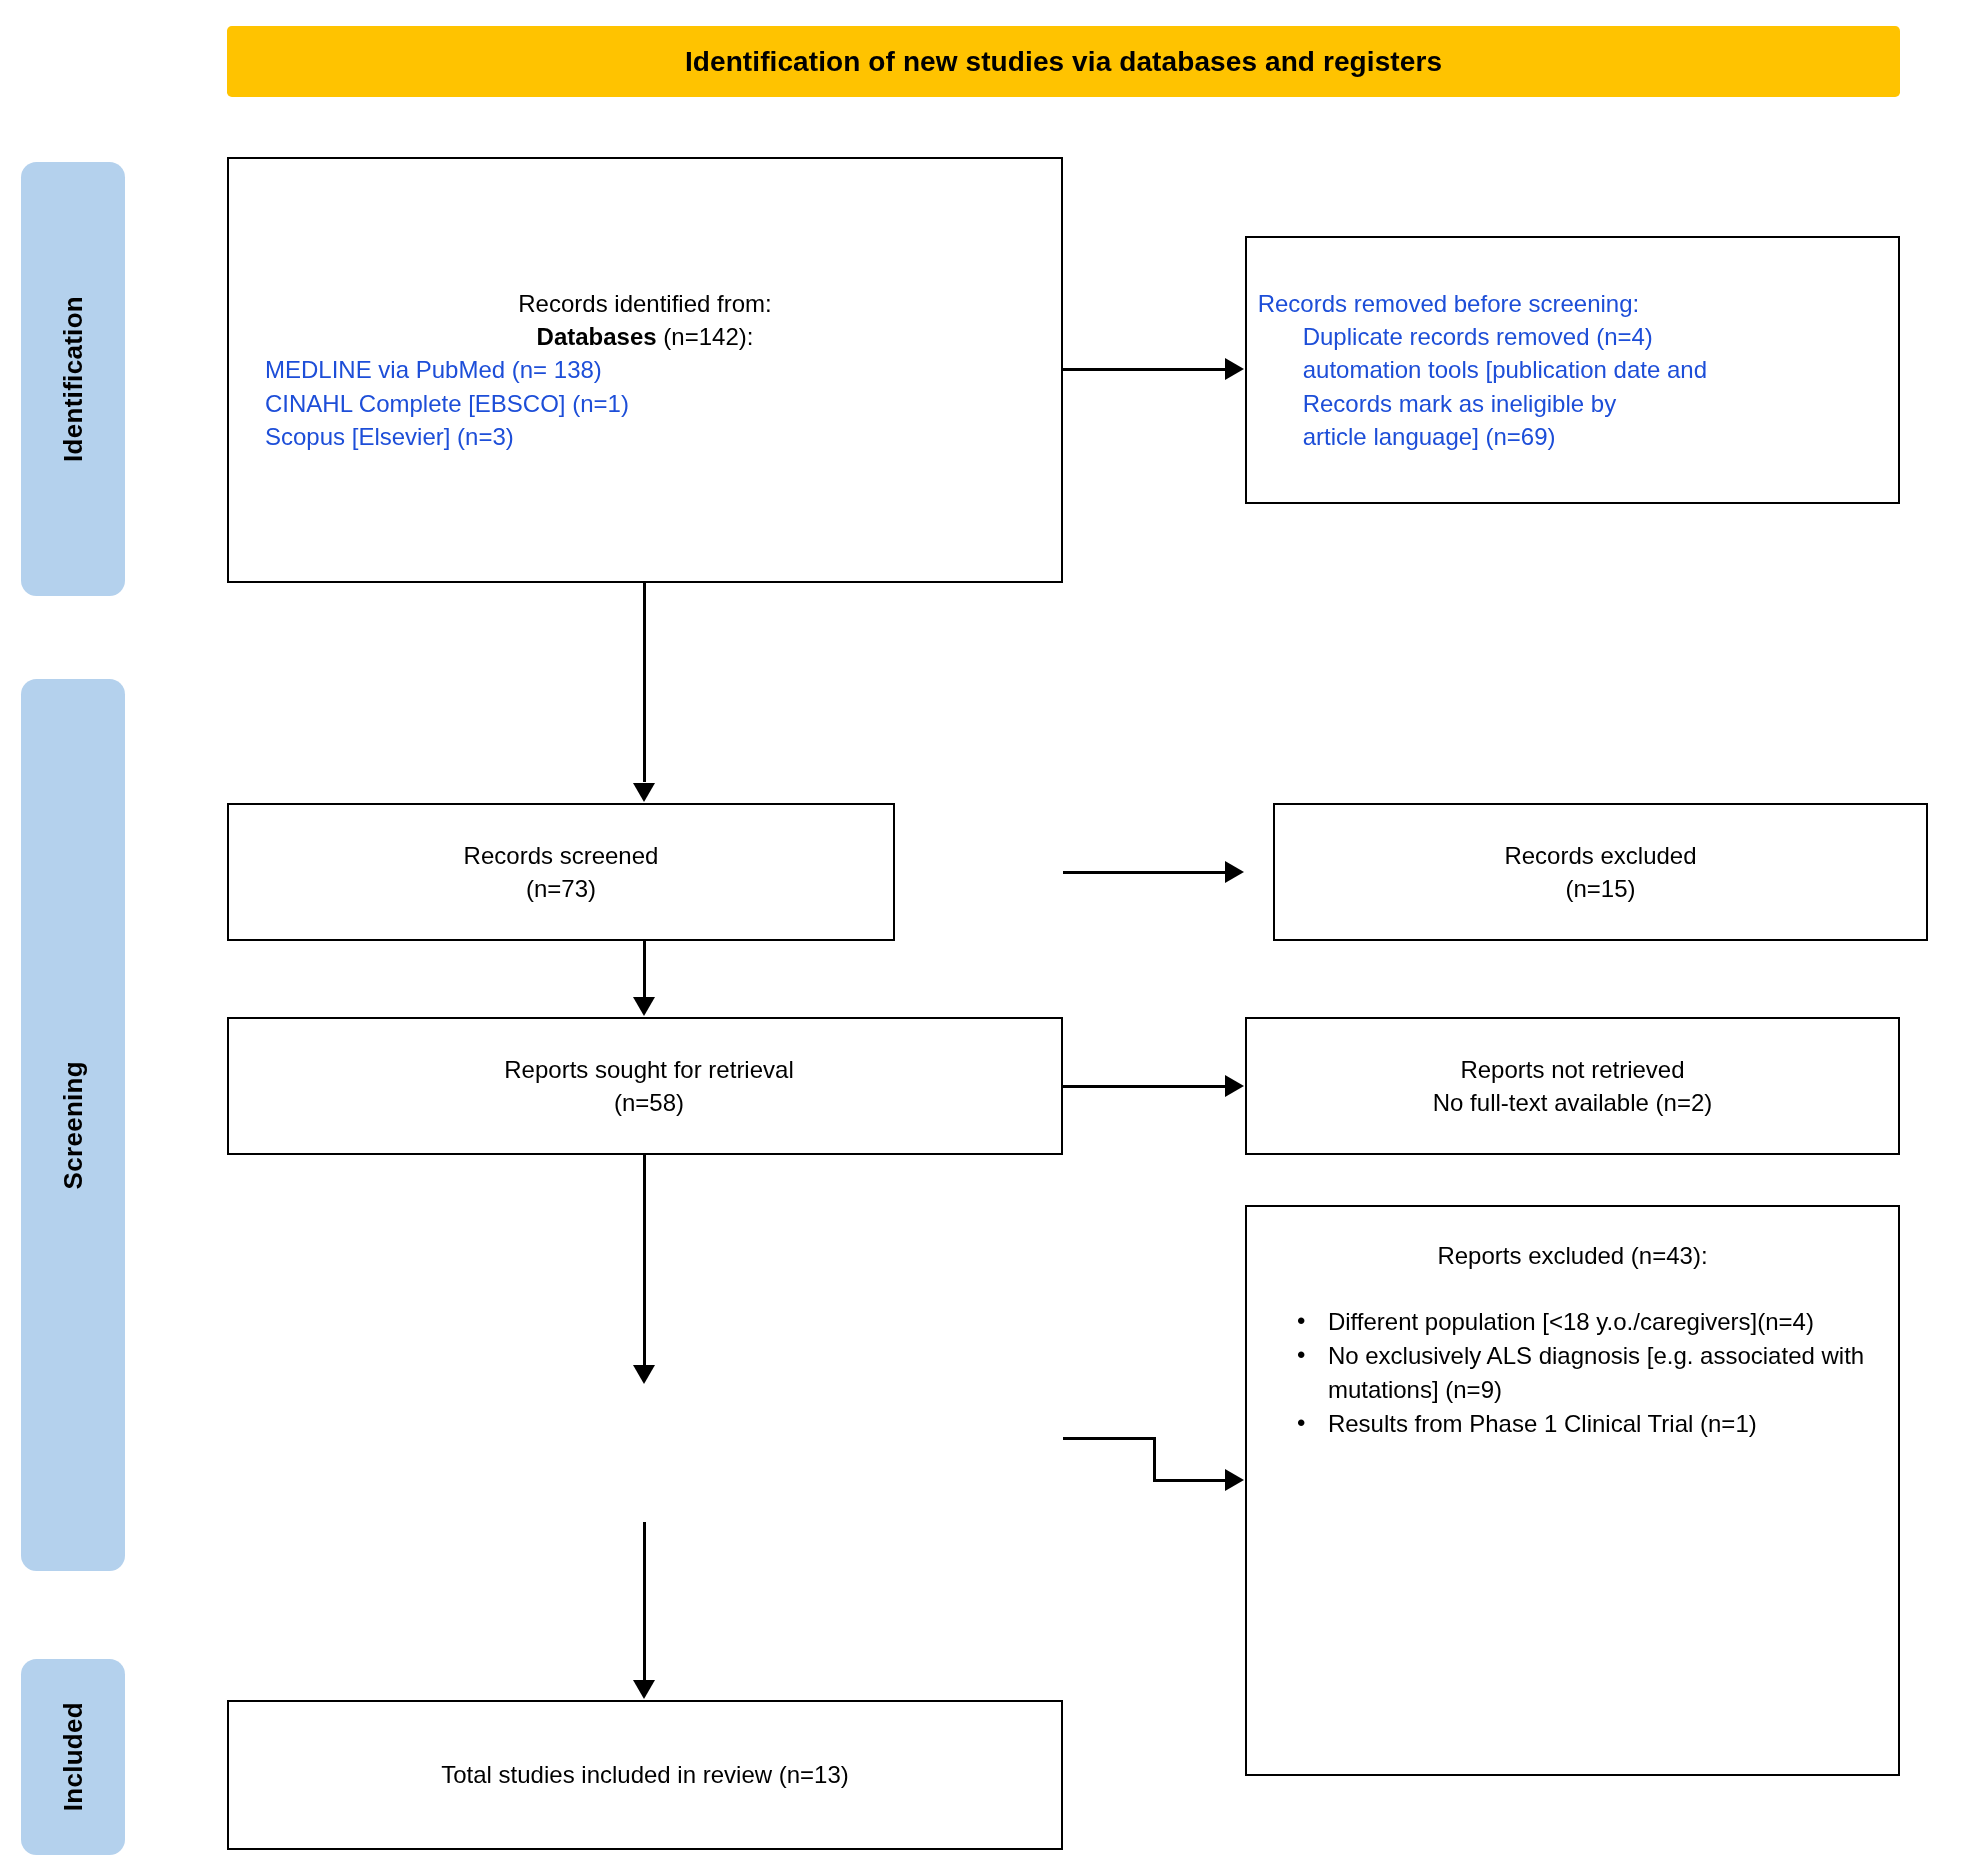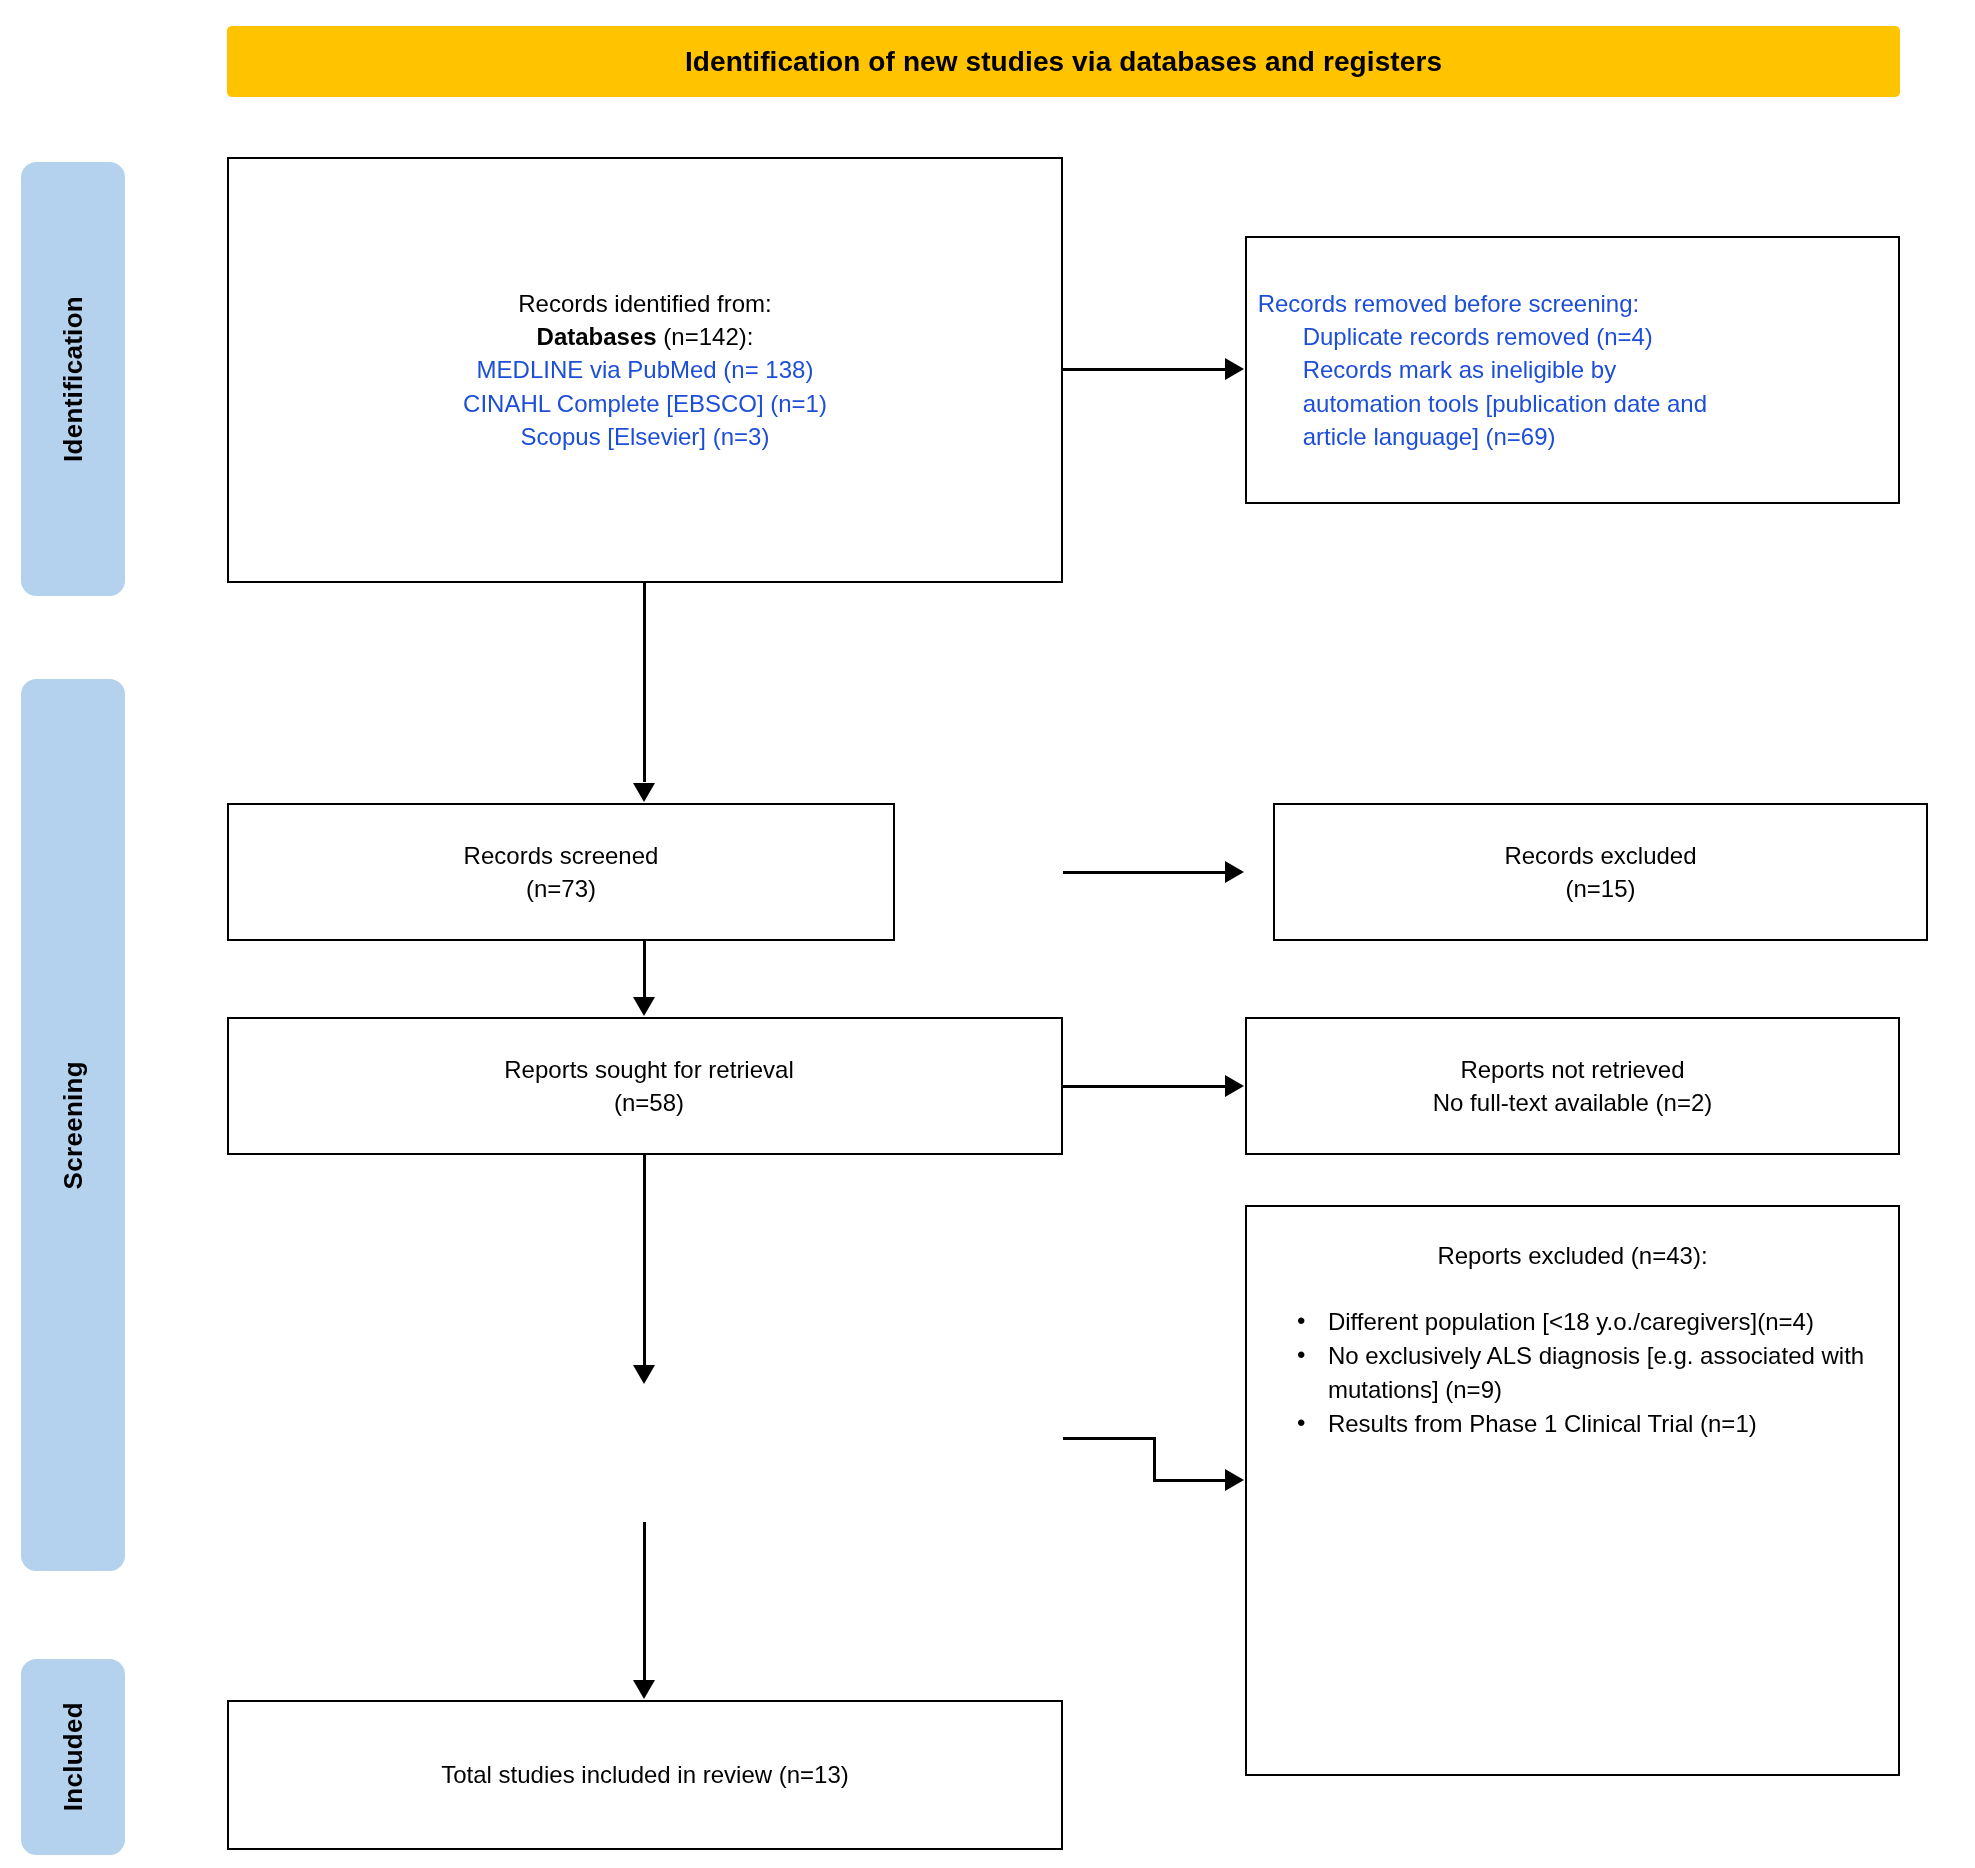--- a/index.html
+++ b/index.html
@@ -98,21 +98,21 @@
   #box-identified      { left: 227px;  top: 157px;  width: 836px; height: 426px; }
   #box-removed         { left: 1245px; top: 236px;  width: 655px; height: 268px; }
   #box-screened        { left: 227px;  top: 803px; width: 668px; height: 138px; }
   #box-excluded        { left: 1245px; top: 803px; width: 655px; height: 138px; margin-left: 28px; }
   #box-sought          { left: 227px;  top: 1017px; width: 836px; height: 138px; padding-left: 8px; }
   #box-notretrieved    { left: 1245px; top: 1017px; width: 655px; height: 138px; }
   #box-assessed        { left: 227px;  top: 1384px; width: 836px; height: 138px; }
   #box-reportsexcluded { left: 1245px; top: 1205px; width: 655px; height: 571px; }
   #box-included        { left: 227px;  top: 1700px; width: 836px; height: 150px; }
 
-  #box-identified .box-inner  { padding: 0 36px; align-items: center; }
+  #box-identified .box-inner  { padding: 0 36px; }
   #box-removed .box-inner     { padding: 0 10.7px; }
   #box-reportsexcluded .box-inner {
     justify-content: flex-start;
     padding: 32px 21.4px 0 21.4px;
   }
 
   
   .bullets {
     list-style: none;
     margin: 33px 0 0 0;
@@ -185,22 +185,22 @@
       <div class="ltext">MEDLINE via PubMed (n= 138)</div>
       <div class="ltext">CINAHL Complete [EBSCO] (n=1)</div>
       <div class="ltext">Scopus [Elsevier] (n=3)</div>
     </div>
   </div>
 
   <div class="box" id="box-removed">
     <div class="box-inner">
       <div class="ltext">Records removed before screening:</div>
       <div class="ltext indent">Duplicate records removed (n=4)</div>
+      <div class="ltext indent">automation tools [publication date and</div>
       <div class="ltext indent">Records mark as ineligible by</div>
-      <div class="ltext indent">automation tools [publication date and</div>
       <div class="ltext indent">article language] (n=69)</div>
     </div>
   </div>
 
   <div class="box" id="box-screened">
     <div class="box-inner">
       <div class="ctext">Records screened</div>
       <div class="ctext">(n=73)</div>
     </div>
   </div>

